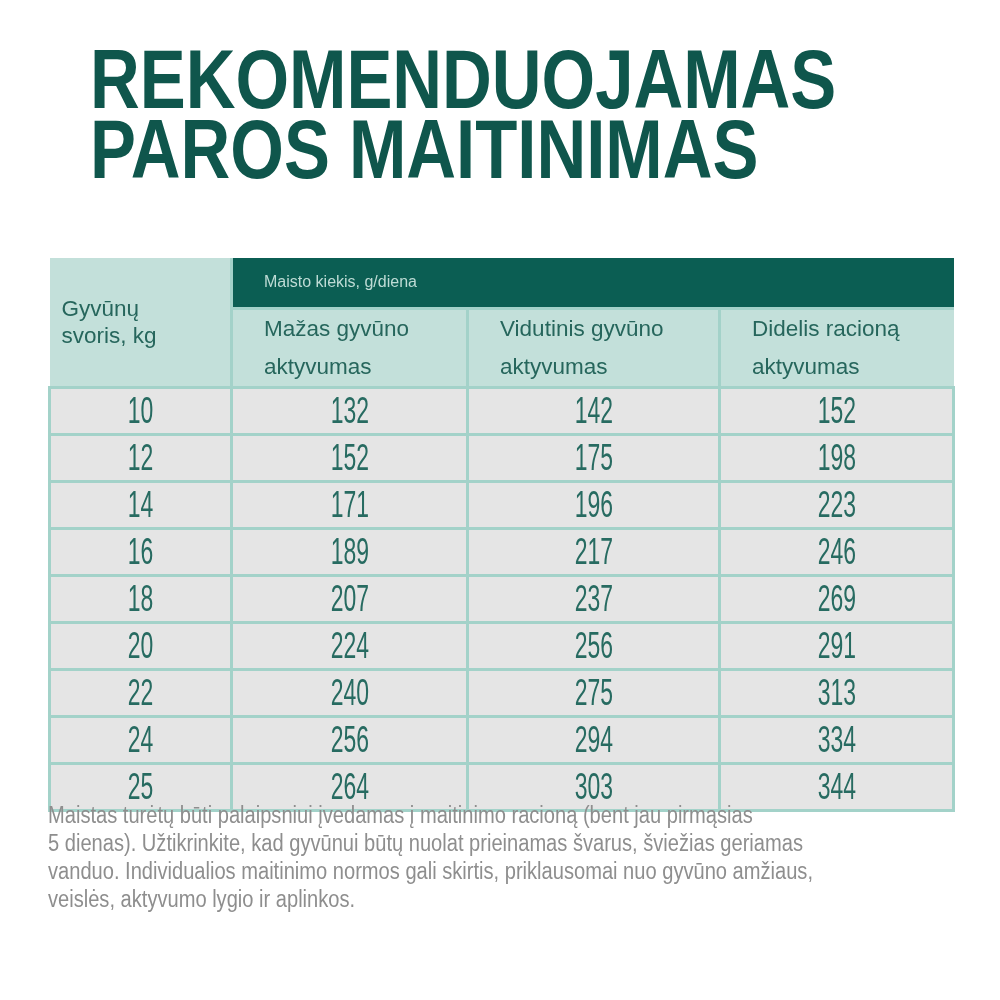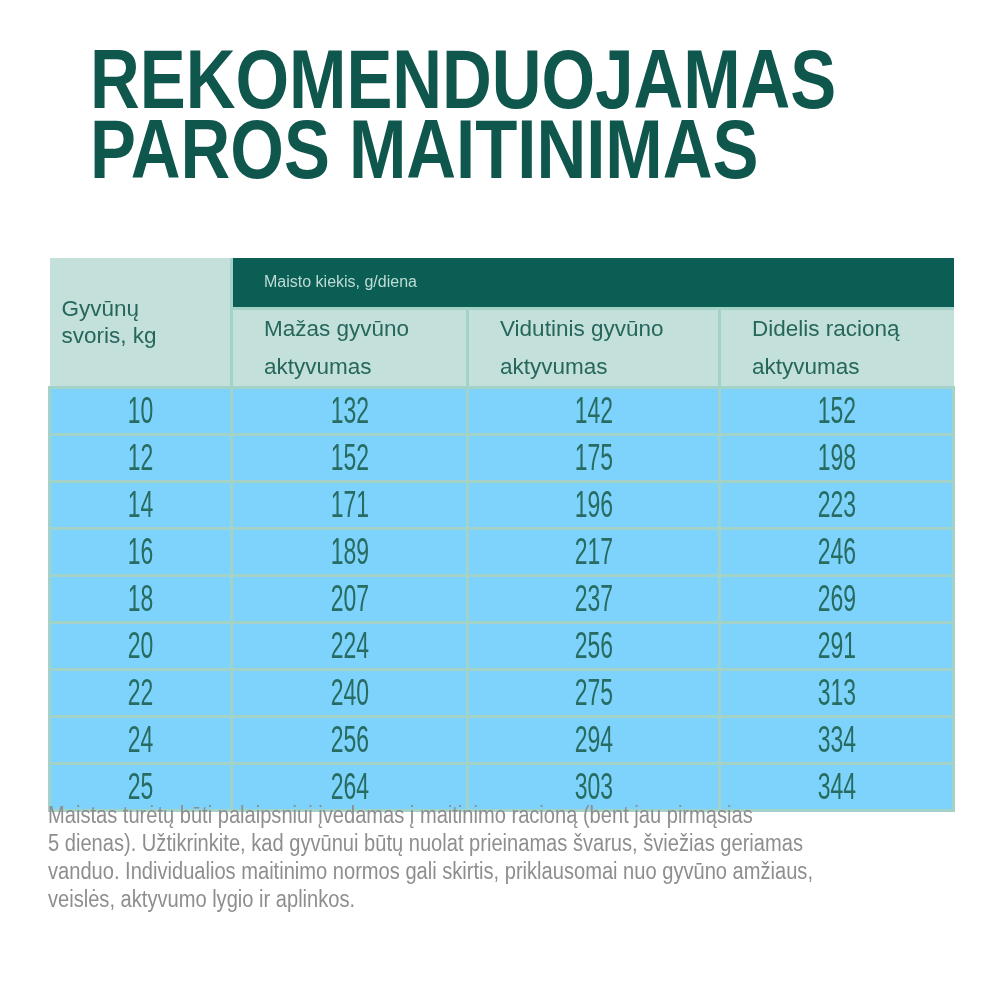--- a/index.html
+++ b/index.html
@@ -73,21 +73,21 @@
     text-align: left;
     vertical-align: middle;
     padding-left: 31px;
     height: 58px;
     line-height: 38px;
     white-space: pre-line;
   }
   th.sub-header.last { border-right: none; }
 
   .feed-table td {
-    background: #7dd3fc;
+    background: #e5e5e5;
     height: 47px;
     text-align: center;
     vertical-align: middle;
     color: var(--cell-text-green, #276b61);
     font-size: 37px;
     line-height: 1;
   }
   .num {
     display: inline-block;
     transform: scaleX(0.62);

